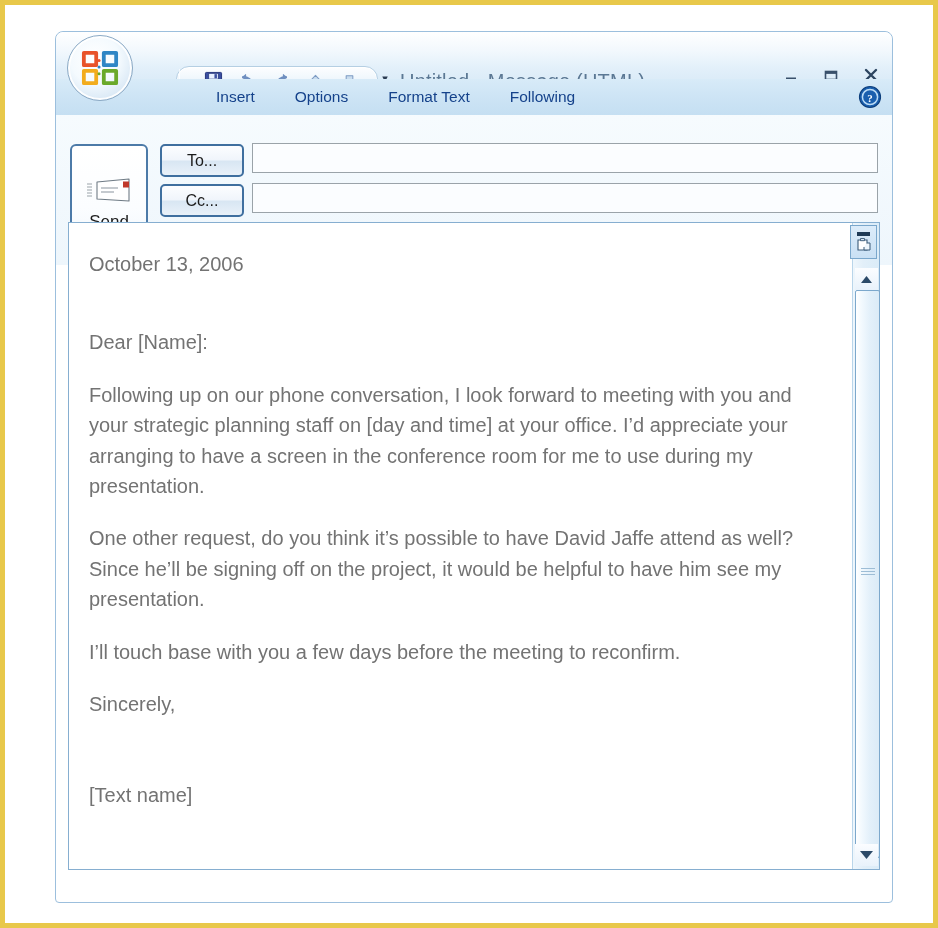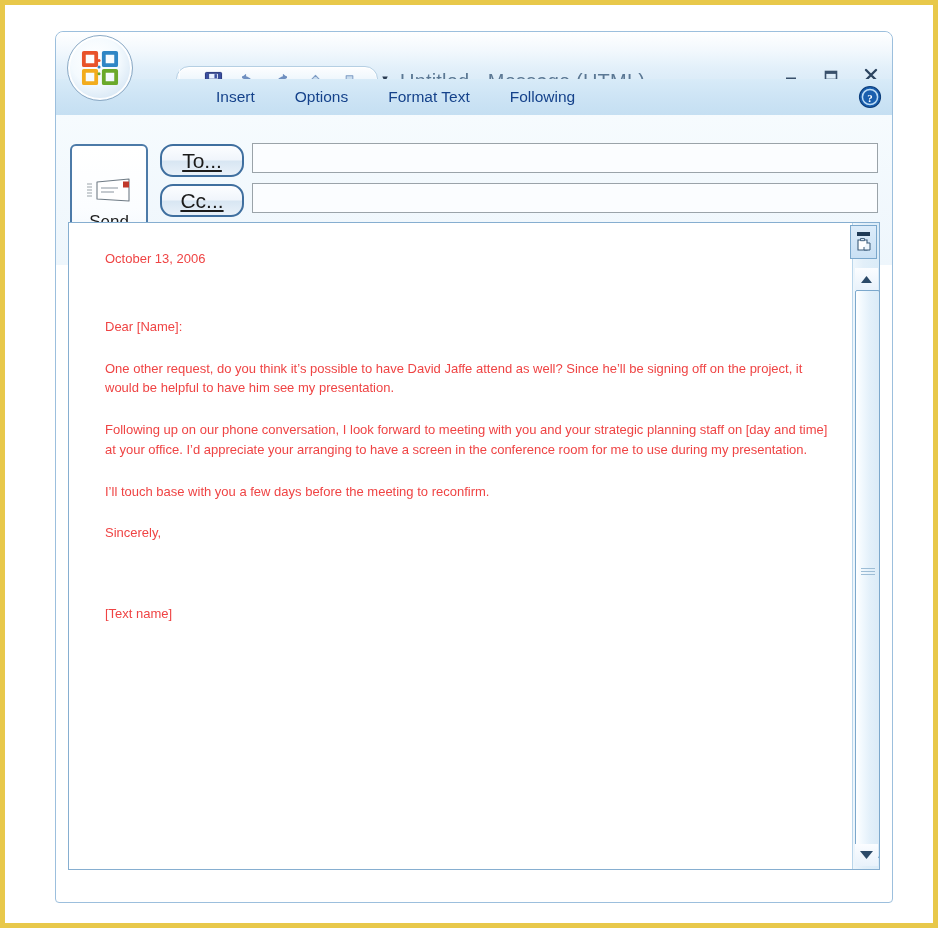--- a/index.html
+++ b/index.html
@@ -99,24 +99,24 @@
   .send-btn{
     position:absolute;left:14px;top:29px;width:74px;height:113px;
     border:2px solid #4c7aa8;border-radius:6px;
     background:linear-gradient(to bottom,#ffffff 0%,#fbfdff 55%,#eef5fb 100%);
     display:flex;flex-direction:column;align-items:center;justify-content:center;gap:4px;
   }
   .send-label{font-size:17px;color:#1b1b1b;}
 
   .btn-to,.btn-cc{
     position:absolute;left:104px;width:80px;height:29px;
-    border:2px solid #3f6f9f;border-radius:13px;
+    border:2px solid #3f6f9f;border-radius:5px;
     background:linear-gradient(to bottom,#fcfdff 0%,#f0f5fb 48%,#d8e6f3 52%,#e9f1f9 100%);
     display:flex;align-items:center;justify-content:center;
-    font-size:21px;color:#1b1b1b;text-decoration:underline;
+    font-size:16px;color:#1b1b1b;
   }
   .btn-to{top:29px;}
   .btn-cc{top:69px;}
   .subject-label{
     position:absolute;left:104px;top:110px;width:80px;height:26px;
     display:flex;align-items:center;justify-content:flex-end;
     font-size:16px;color:#1b1b1b;
   }
   .fld{
     position:absolute;left:196px;width:626px;height:30px;
@@ -128,22 +128,22 @@
   .fld-subject{top:108px;}
 
   
   .bodywrap{
     position:absolute;left:12px;top:190px;width:812px;height:648px;
     border:1px solid #86aed0;
     background:#ffffff;
     box-sizing:border-box;
   }
   .bodytext{
-    position:absolute;left:36px;top:26px;width:730px;
-    font-size:13px;color:#ef4444;line-height:1.52;
+    position:absolute;left:20px;top:26px;width:730px;
+    font-size:20px;color:#737373;line-height:1.52;
   }
   .bodytext p{margin:0 0 22px 0;}
   .bodytext p.tight{margin-bottom:22px;}
   .bodytext p.date{margin-bottom:48px;}
   .bodytext p.sig{margin-bottom:61px;}
 
   
   .vscroll{
     position:absolute;right:0;top:0;width:27px;height:100%;
     background:linear-gradient(to right,#eef6fc 0%,#e2eff9 40%,#dbecf8 100%);
@@ -329,22 +329,22 @@
       <input class="fld fld-to" type="text" style="font-size: 15px; padding: 0px 6px; color: rgb(26, 26, 26); outline: none;" value="">
       <input class="fld fld-cc" type="text" style="font-size: 15px; padding: 0px 6px; color: rgb(26, 26, 26); outline: none;" value="">
       <input class="fld fld-subject" type="text" style="font-size: 15px; padding: 0px 6px; color: rgb(26, 26, 26); outline: none;" value="">
     </div>
 
     <div class="bodywrap">
 
       <div class="bodytext">
         <p class="date">October 13, 2006</p>
         <p class="tight">Dear [Name]:</p>
+        <p>Following up on our phone conversation, I look forward to meeting with you and your strategic planning staff on [day and time] at your office. I’d appreciate your arranging to have a screen in the conference room for me to use during my presentation.</p>
         <p>One other request, do you think it’s possible to have David Jaffe attend as well? Since he’ll be signing off on the project, it would be helpful to have him see my presentation.</p>
-        <p>Following up on our phone conversation, I look forward to meeting with you and your strategic planning staff on [day and time] at your office. I’d appreciate your arranging to have a screen in the conference room for me to use during my presentation.</p>
         <p>I’ll touch base with you a few days before the meeting to reconfirm.</p>
         <p class="sig">Sincerely,</p>
         <p>[Text name]</p>
       </div>
 
       <div class="vscroll">
 
         <div class="smarttag">
           <span class="bar"></span>
           <svg class="tiny-ico" viewBox="0 0 16 16">

